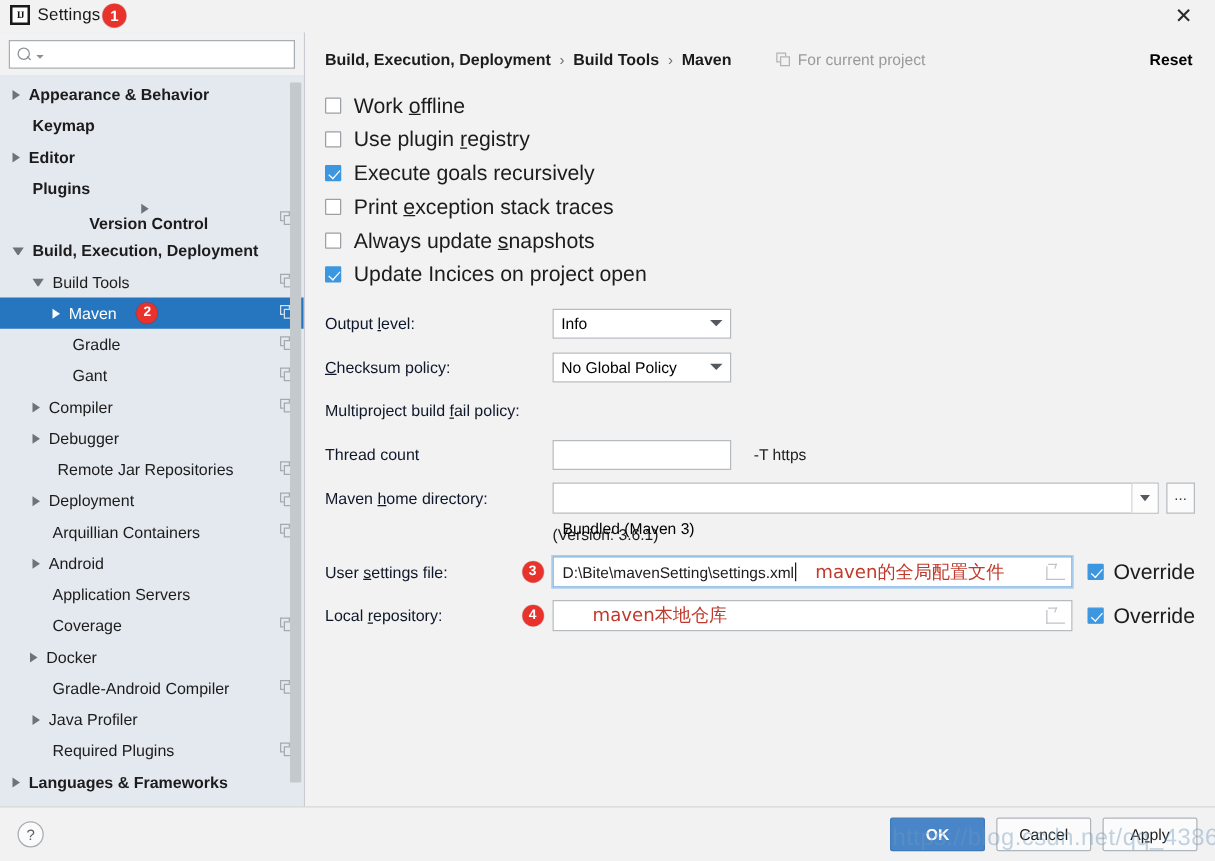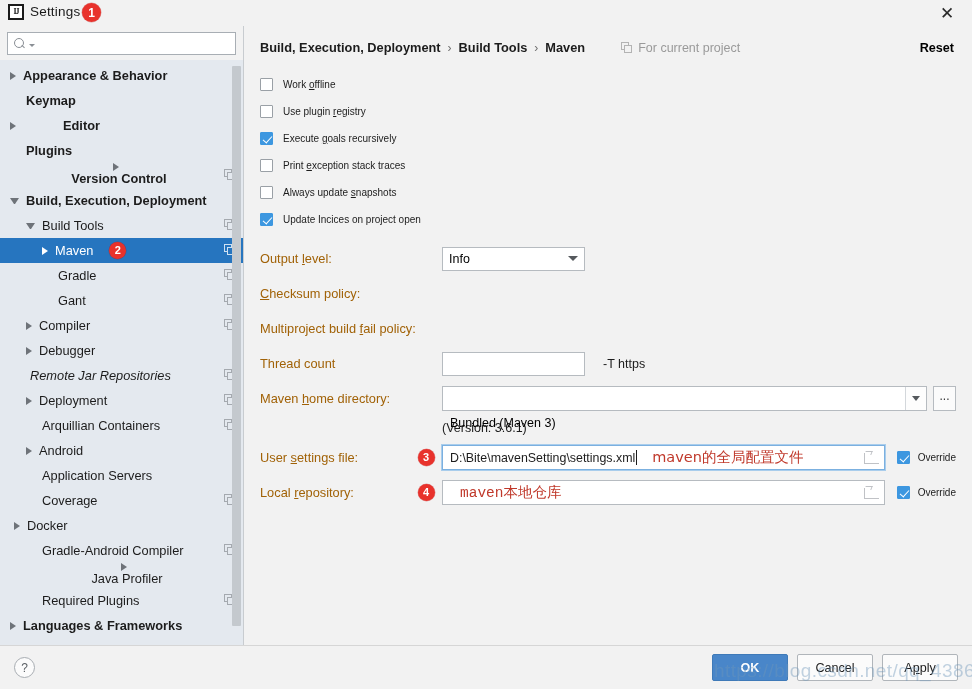--- a/index.html
+++ b/index.html
@@ -288,38 +288,38 @@
     content: "";
     position: absolute;
     left: 4px; top: 1px;
     width: 4px; height: 8px;
     border: solid #ffffff;
     border-width: 0 1.8px 1.8px 0;
     transform: rotate(42deg);
   }
   .check-label {
     margin-left: 10px;
-    font-size: 10px;
+    font-size: 17px;
     color: #1c1c1c;
   }
   .check-label u { text-decoration: underline; }
 
   
   .form-area { margin-top: 8px; }
   .frow {
     display: flex;
     align-items: center;
     height: 35px;
     position: relative;
   }
   .flabel {
     width: 182px;
     flex: 0 0 182px;
     font-size: 12.8px;
-    color: #a16207;
+    color: #0f172a;
     white-space: nowrap;
   }
   .flabel u { text-decoration: underline; }
   .combo {
     width: 143px;
     height: 24px;
     background: #ffffff;
     border: 1px solid #b6bbc0;
     display: flex;
     align-items: center;
@@ -433,21 +433,21 @@
     margin: 0 1px;
     vertical-align: middle;
   }
   .cn-note {
     margin-left: 14px;
     color: #c0392b;
     font-size: 14.5px;
     white-space: nowrap;
     font-family: "DejaVu Sans", sans-serif;
   }
-  .cn-note.tight { margin-left: 10px; font-family: Liberation Mono, monospace; }
+  .cn-note.tight { margin-left: 24px; }
   .folder-icon {
     margin-left: auto;
     width: 16px; height: 13px;
     position: relative;
     flex: 0 0 16px;
     opacity: .55;
   }
   .folder-icon::before {
     content: "";
     position: absolute; left: 0; top: 2px;
@@ -557,21 +557,21 @@
       <div class="tree">
         <div class="tree-inner" id="tree-inner">
             <div class="row bold" style="padding-left: 10px;">
               <span class="arrow"></span>
               <span class="row-label">Appearance &amp; Behavior</span>
             </div>
             <div class="row bold" style="padding-left: 10px;">
               <span class="arrow-space"></span>
               <span class="row-label">Keymap</span>
             </div>
-            <div class="row bold" style="padding-left: 10px; gap: 40px;">
+            <div class="row bold" style="padding-left: 10px;">
               <span class="arrow"></span>
               <span class="row-label">Editor</span>
             </div>
             <div class="row bold" style="padding-left: 10px;">
               <span class="arrow-space"></span>
               <span class="row-label">Plugins</span>
             </div>
             <div class="row bold" style="padding-left: 10px; flex-direction: column;">
               <span class="arrow"></span>
               <span class="row-label">Version Control</span>
@@ -622,21 +622,21 @@
               <span class="row-label">Compiler</span>
               <span class="copy-icon">
                 <i class="b1"></i>
                 <i class="b2"></i>
               </span>
             </div>
             <div class="row" style="padding-left: 26px;">
               <span class="arrow"></span>
               <span class="row-label">Debugger</span>
             </div>
-            <div class="row" style="padding-left: 14px; font-style: italic;">
+            <div class="row" style="padding-left: 30px;">
               <span class="arrow-space"></span>
               <span class="row-label">Remote Jar Repositories</span>
               <span class="copy-icon">
                 <i class="b1"></i>
                 <i class="b2"></i>
               </span>
             </div>
             <div class="row" style="padding-left: 26px;">
               <span class="arrow"></span>
               <span class="row-label">Deployment</span>
@@ -662,33 +662,33 @@
               <span class="row-label">Application Servers</span>
             </div>
             <div class="row" style="padding-left: 26px;">
               <span class="arrow-space"></span>
               <span class="row-label">Coverage</span>
               <span class="copy-icon">
                 <i class="b1"></i>
                 <i class="b2"></i>
               </span>
             </div>
-            <div class="row" style="padding-left: 14px;">
+            <div class="row" style="padding-left: 24px;">
               <span class="arrow"></span>
               <span class="row-label">Docker</span>
             </div>
             <div class="row" style="padding-left: 26px;">
               <span class="arrow-space"></span>
               <span class="row-label">Gradle-Android Compiler</span>
               <span class="copy-icon">
                 <i class="b1"></i>
                 <i class="b2"></i>
               </span>
             </div>
-            <div class="row" style="padding-left: 26px; flex-direction: column;">
+            <div class="row" style="padding-left: 26px;">
               <span class="arrow"></span>
               <span class="row-label">Java Profiler</span>
             </div>
             <div class="row" style="padding-left: 26px;">
               <span class="arrow-space"></span>
               <span class="row-label">Required Plugins</span>
               <span class="copy-icon">
                 <i class="b1"></i>
                 <i class="b2"></i>
               </span>
@@ -754,20 +754,24 @@
         <div class="frow">
           <span class="flabel" id="lbl-output-level">Output <u>l</u>evel:</span>
           <div class="combo">
             <span class="cval">Info</span>
             <span class="cdown"></span>
           </div>
         </div>
 
         <div class="frow">
           <span class="flabel" id="lbl-checksum-policy"><u>C</u>hecksum policy:</span>
+          <div class="combo">
+            <span class="cval">No Global Policy</span>
+            <span class="cdown"></span>
+          </div>
         </div>
 
         <div class="frow">
           <span class="flabel" id="lbl-multiproject-policy">Multiproject build <u>f</u>ail policy:</span>
         </div>
 
         <div class="frow">
           <span class="flabel" id="lbl-thread-count">Thread count</span>
           <input class="txt-input" type="text" value="" style="">
           <span class="hint">-T https</span>

